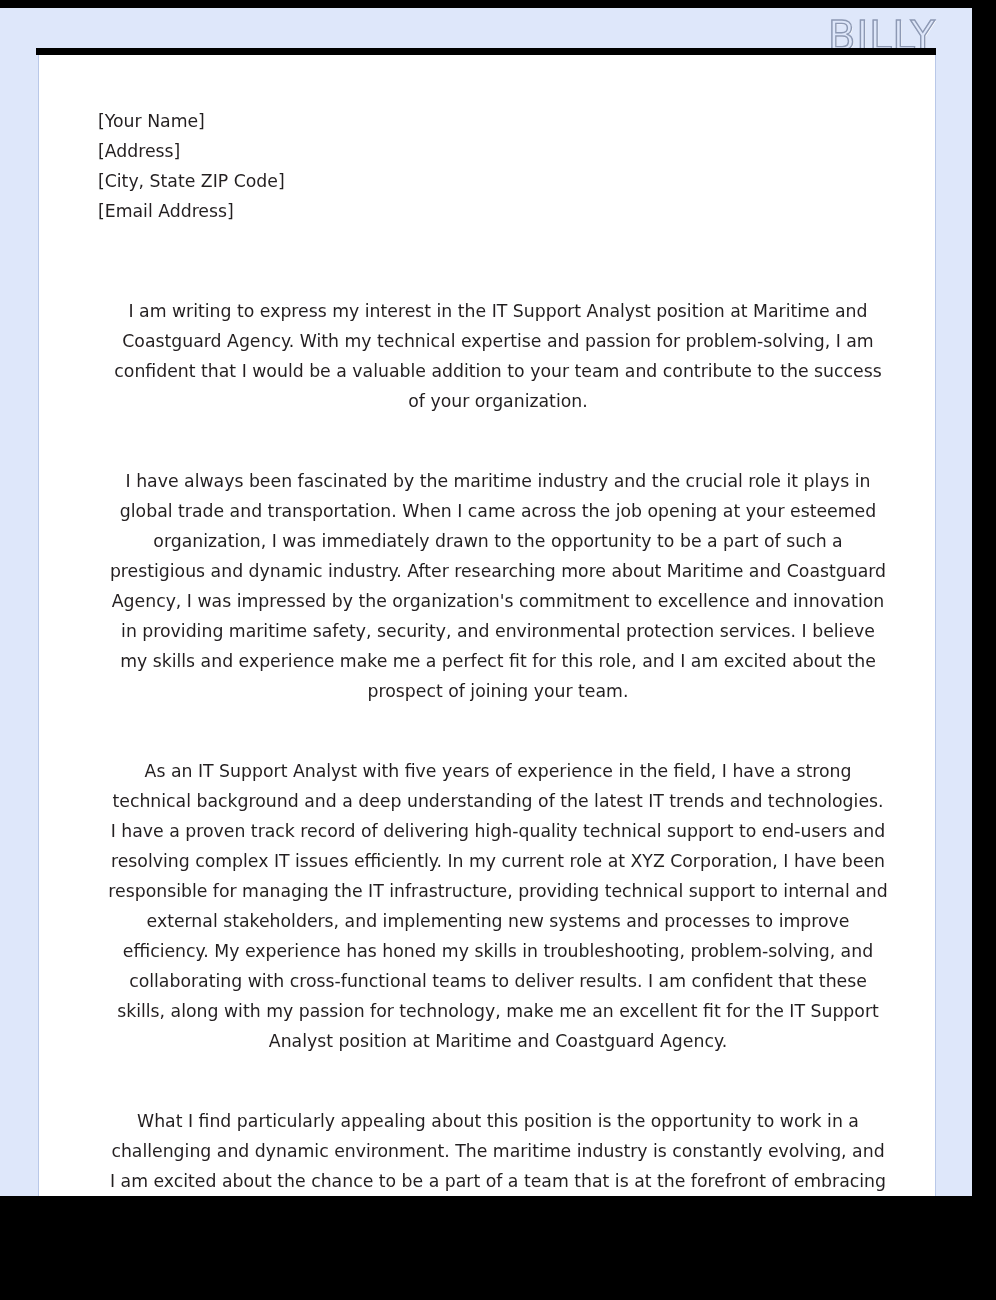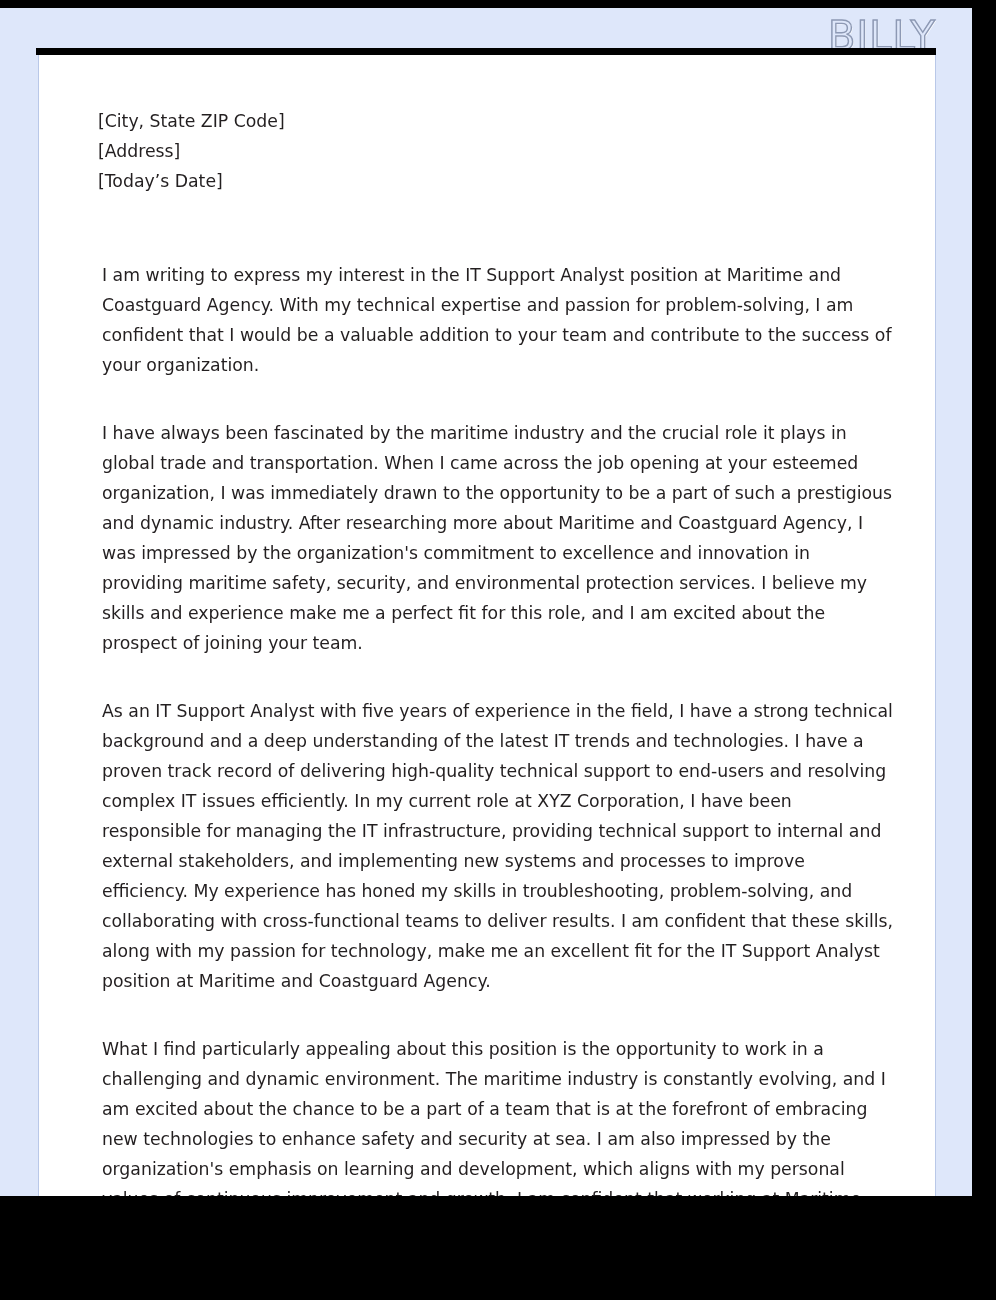--- a/index.html
+++ b/index.html
@@ -93,22 +93,22 @@
     display: block;
     white-space: nowrap;
   }
 
   #letter .blank {
     display: block;
     height: 30px;
   }
 
   #letter p {
-    margin: 4px;
-    text-align: left;
+    margin: 10px;
+    text-align: center;
   }
 
   
   #watermark {
     position: absolute;
     left: 848px;
     top: 1243px;
     font-family: "DejaVu Sans", sans-serif;
     font-size: 11px;
     line-height: 15px;
@@ -123,23 +123,24 @@
 <div id="page">
   <div id="canvas">
 
     <div id="brand">BILLY</div>
 
     <div id="topbar"></div>
 
     <div id="sheet"></div>
 
     <div id="letter">
+      <span class="addr-line">[Your Name]</span>
+      <span class="addr-line">[Address]</span>
       <span class="addr-line">[City, State ZIP Code]</span>
-      <span class="addr-line">[Address]</span>
-      <span class="addr-line">[Today’s Date]</span>
+      <span class="addr-line">[Email Address]</span>
 
       <span class="blank"></span>
 
 
       <span class="blank"></span>
 
       <p>I am writing to express my interest in the IT Support Analyst position at Maritime and Coastguard Agency. With my technical expertise and passion for problem-solving, I am confident that I would be a valuable addition to your team and contribute to the success of your organization.</p>
       <span class="blank"></span>
 
       <p>I have always been fascinated by the maritime industry and the crucial role it plays in global trade and transportation. When I came across the job opening at your esteemed organization, I was immediately drawn to the opportunity to be a part of such a prestigious and dynamic industry. After researching more about Maritime and Coastguard Agency, I was impressed by the organization's commitment to excellence and innovation in providing maritime safety, security, and environmental protection services. I believe my skills and experience make me a perfect fit for this role, and I am excited about the prospect of joining your team.</p>

